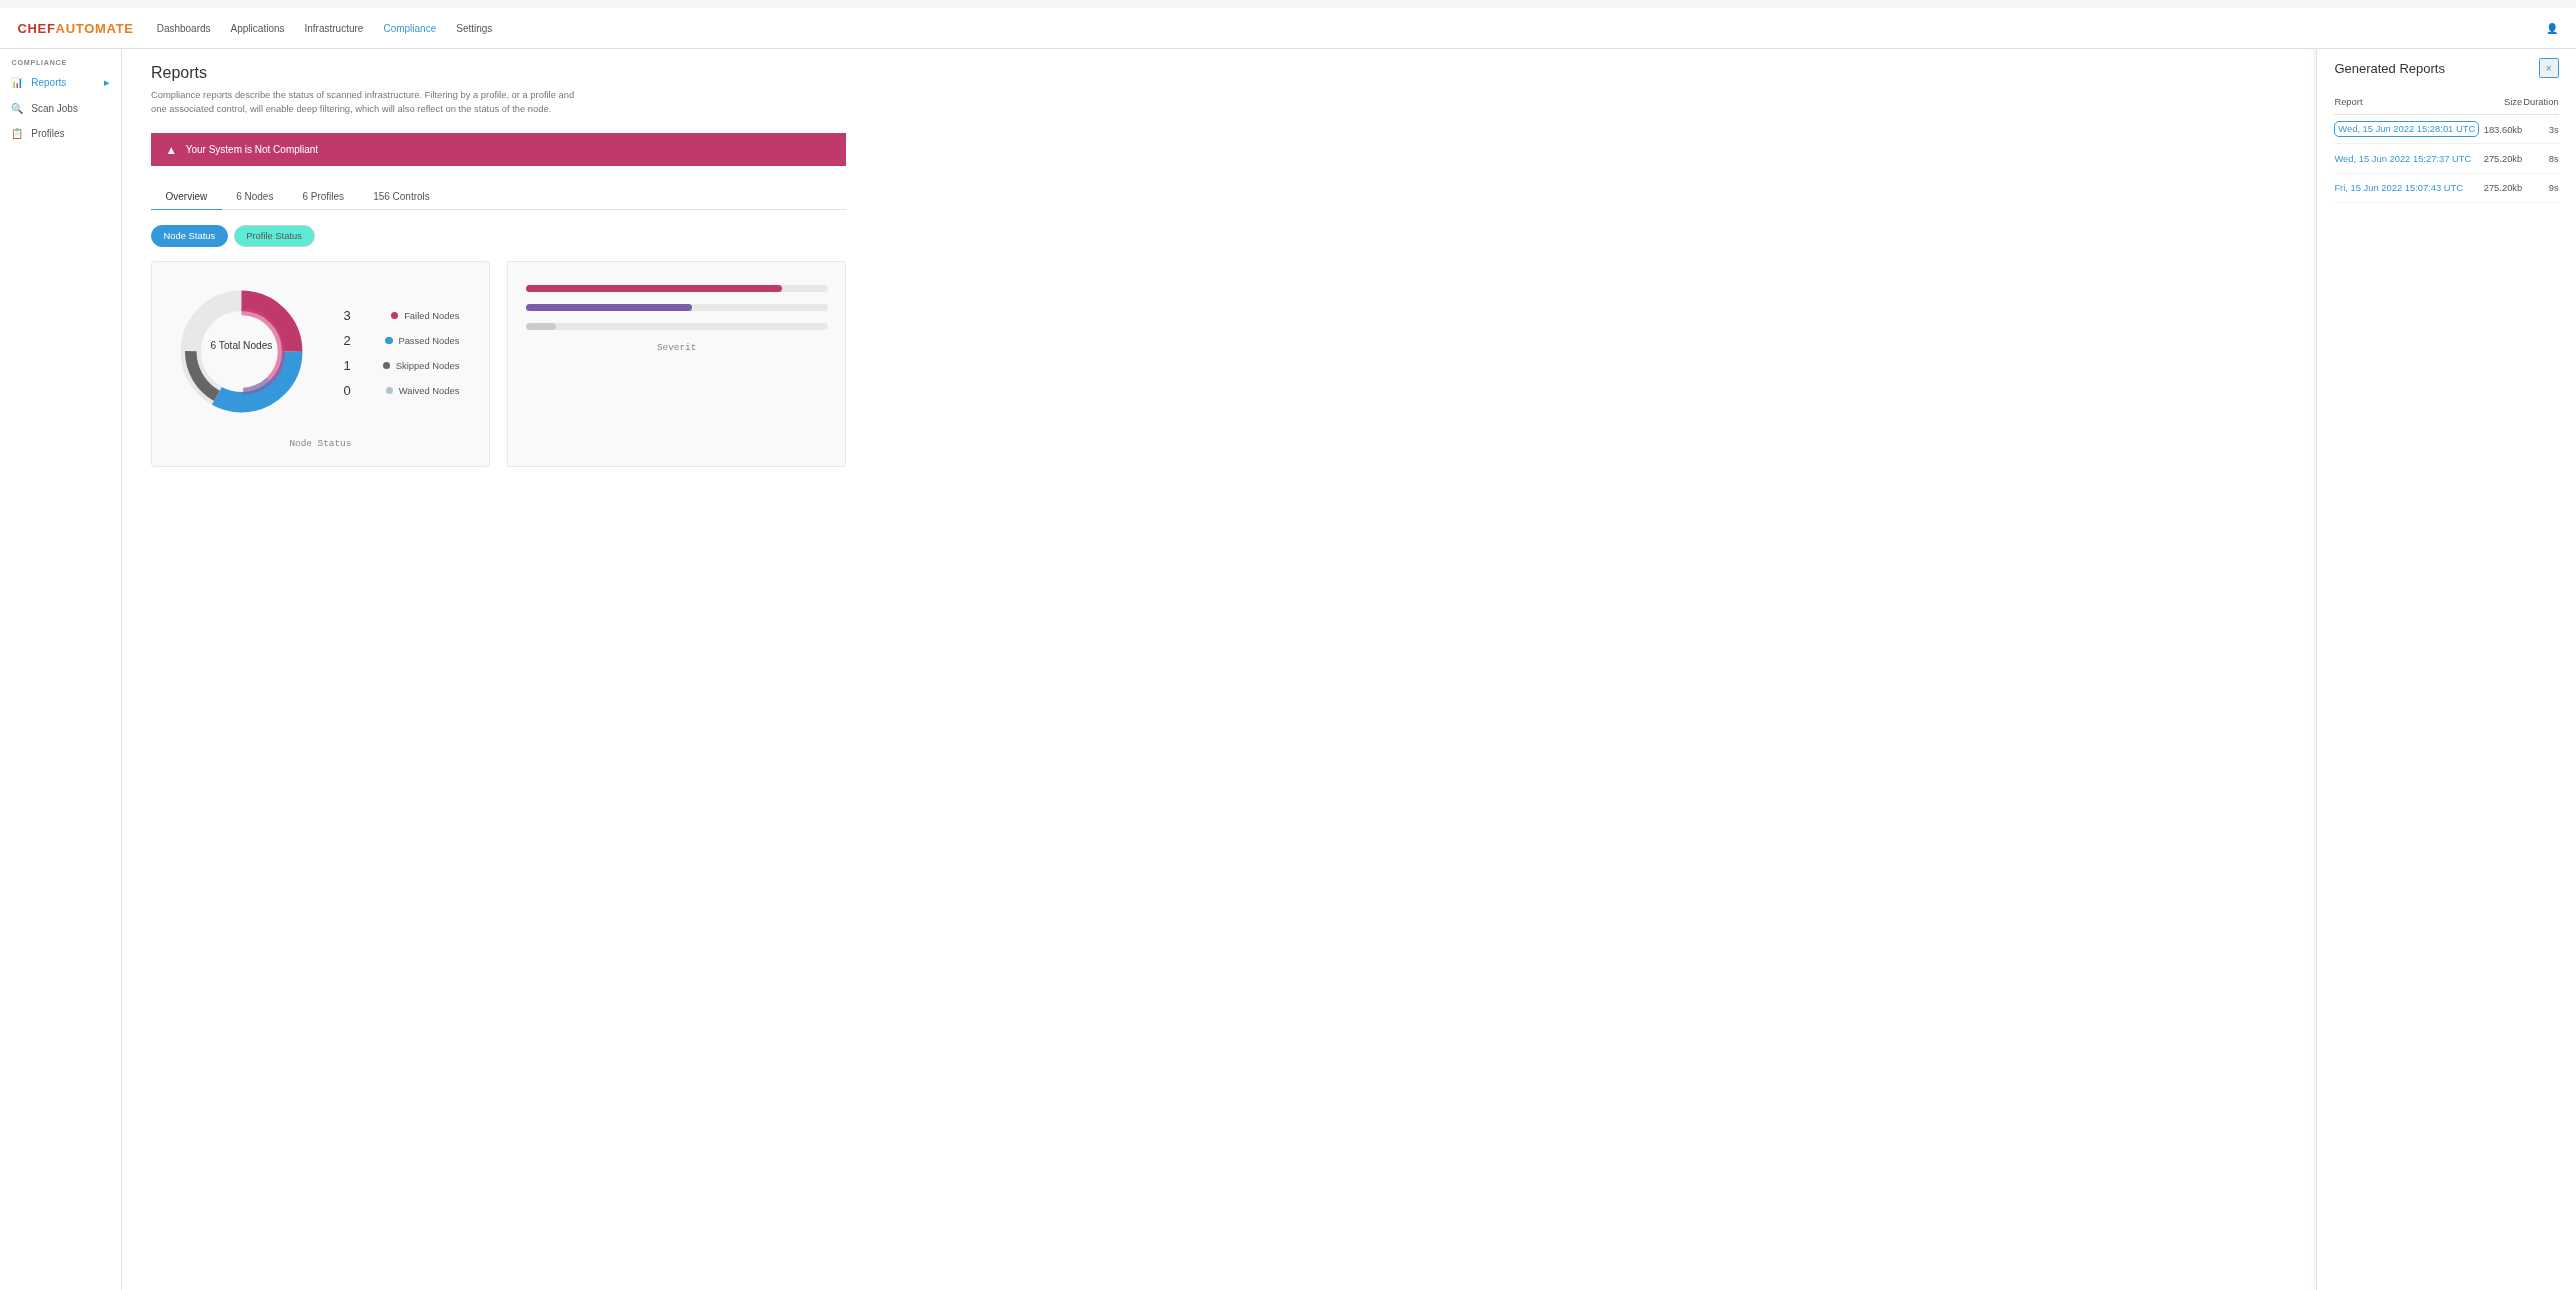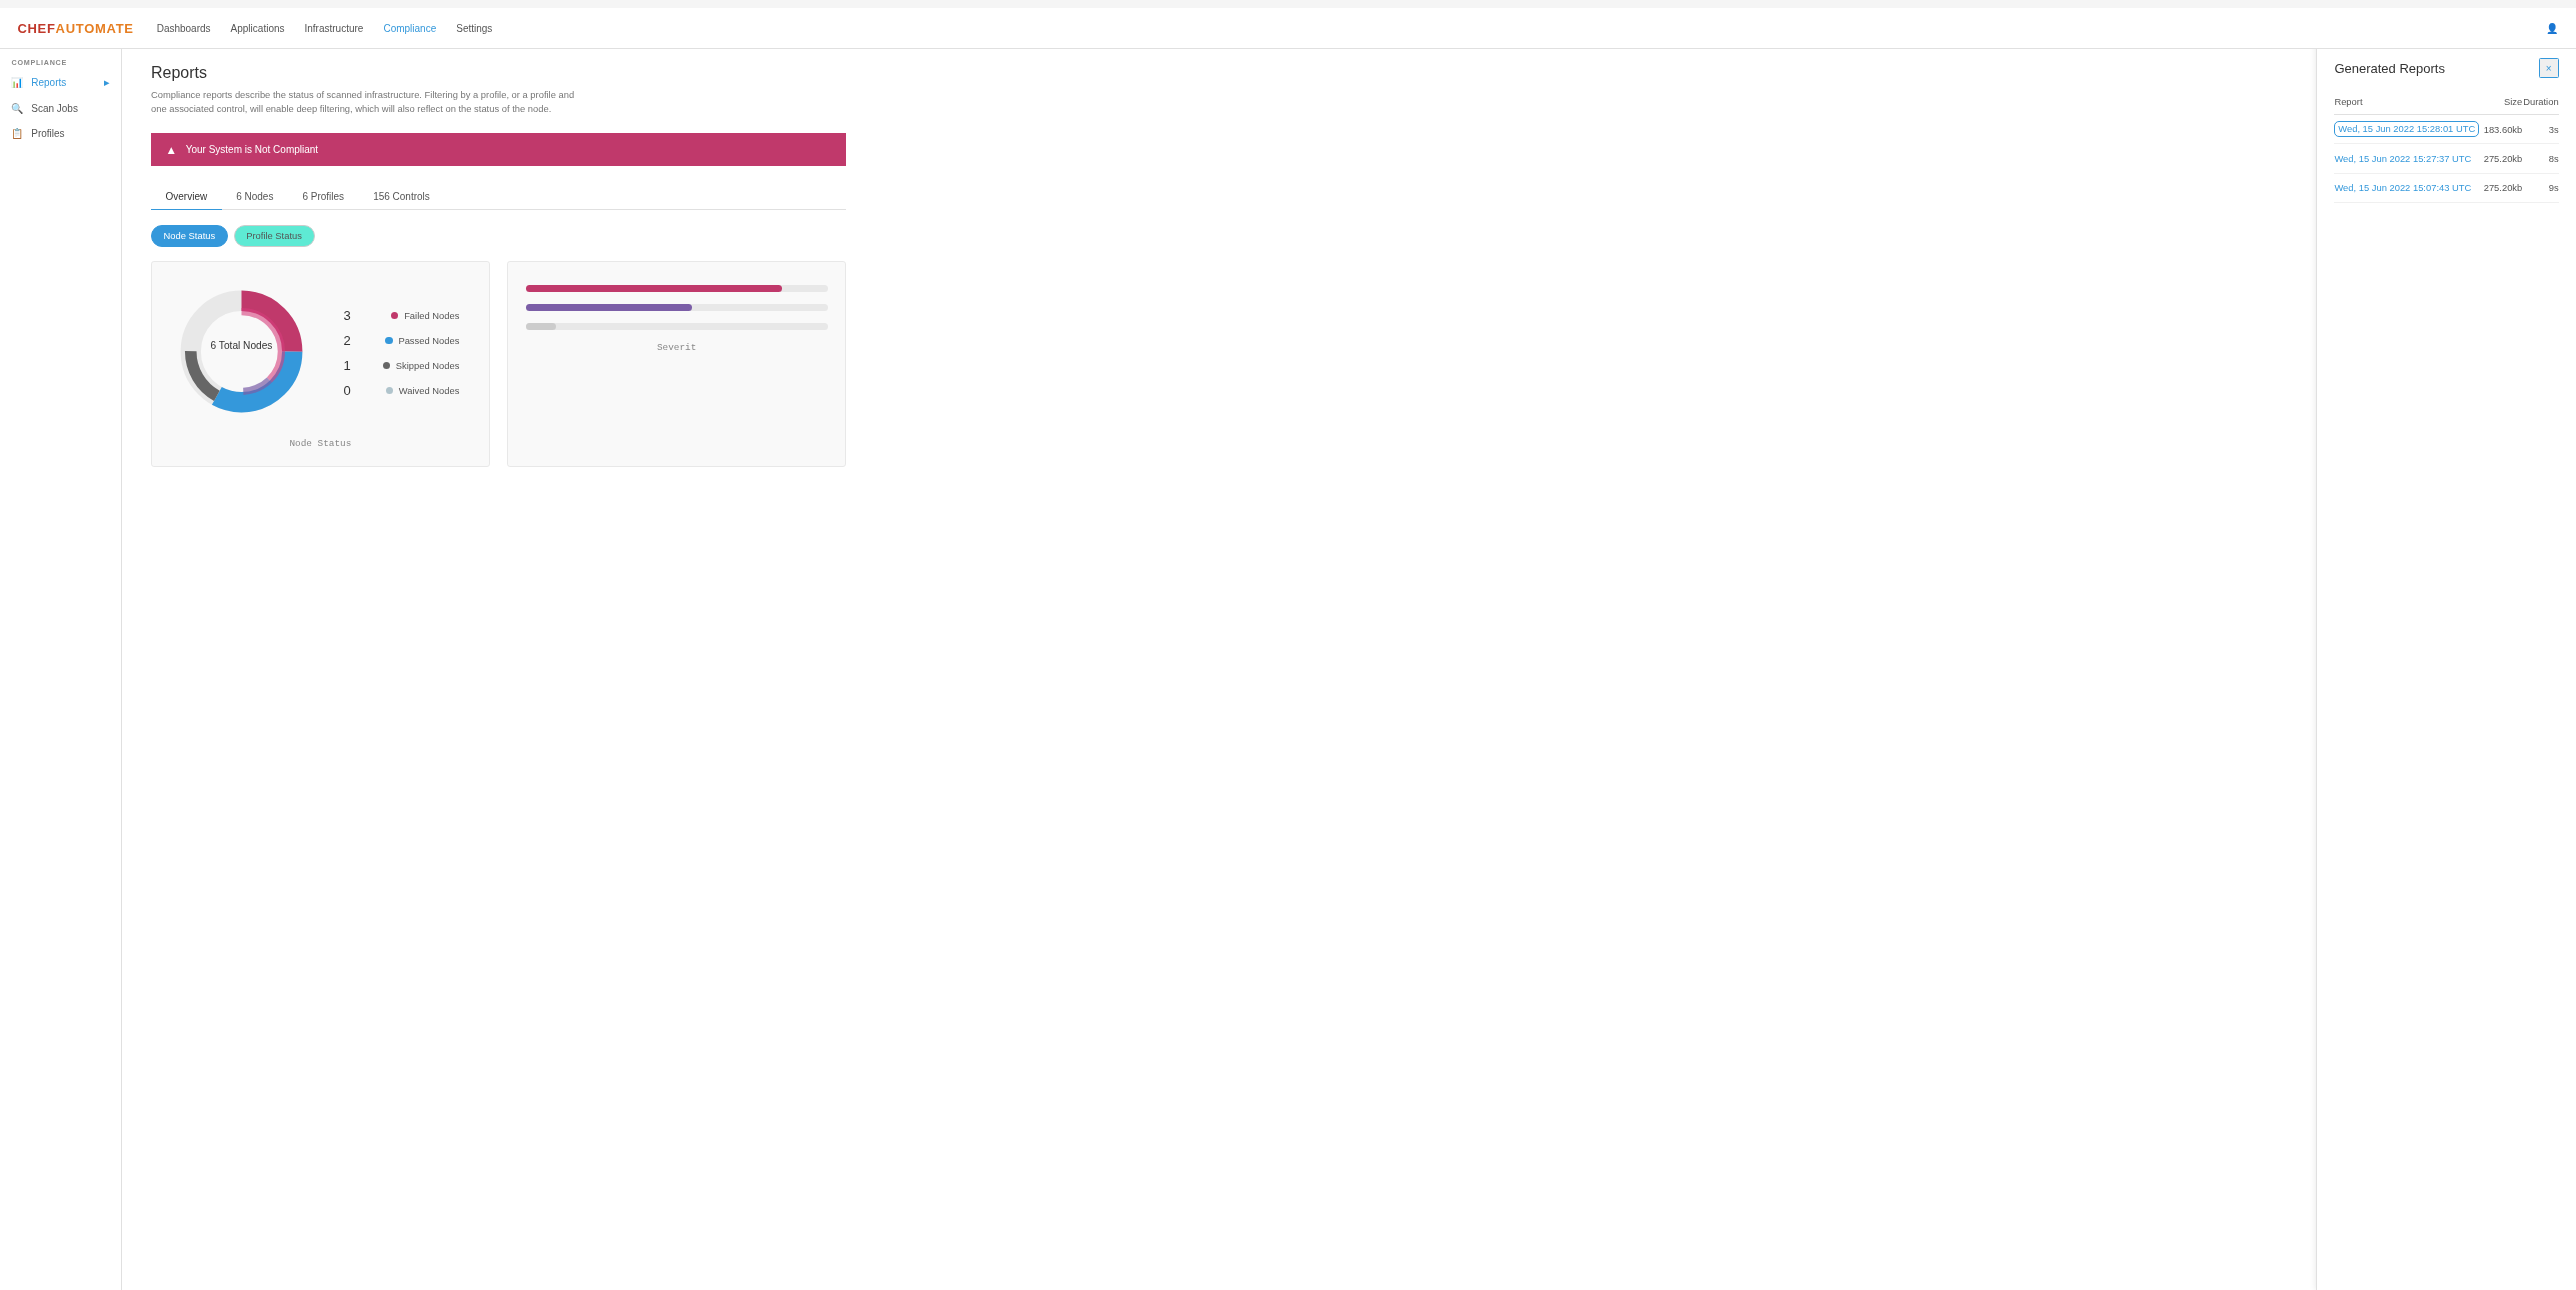--- a/index.html
+++ b/index.html
@@ -285,21 +285,21 @@
         </tr>
         <tr>
           <td>
             <a class="report-link">Wed, 15 Jun 2022 15:27:37 UTC</a>
           </td>
           <td>275.20kb</td>
           <td>8s</td>
         </tr>
         <tr>
           <td>
-            <a class="report-link">Wed, 15 Jun 2022 15:07:43 UTC</a>
+            <a class="report-link">Fri, 15 Jun 2022 15:07:43 UTC</a>
           </td>
           <td>275.20kb</td>
           <td>9s</td>
         </tr>
       </tbody>
     </table>
   </aside>
 
 </div>
 

